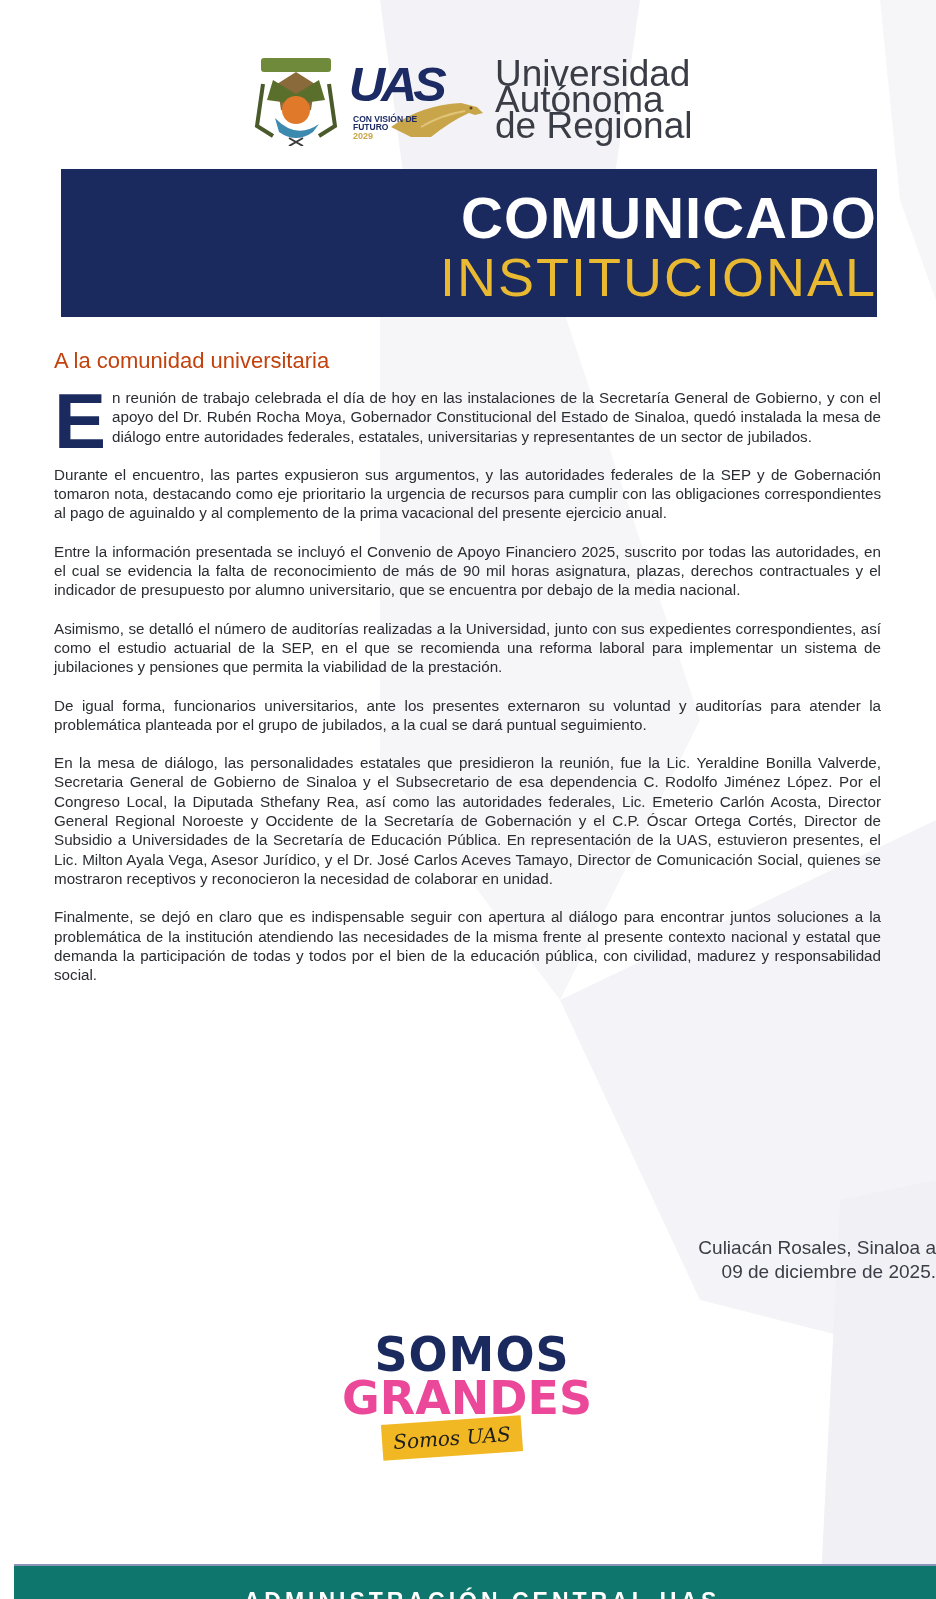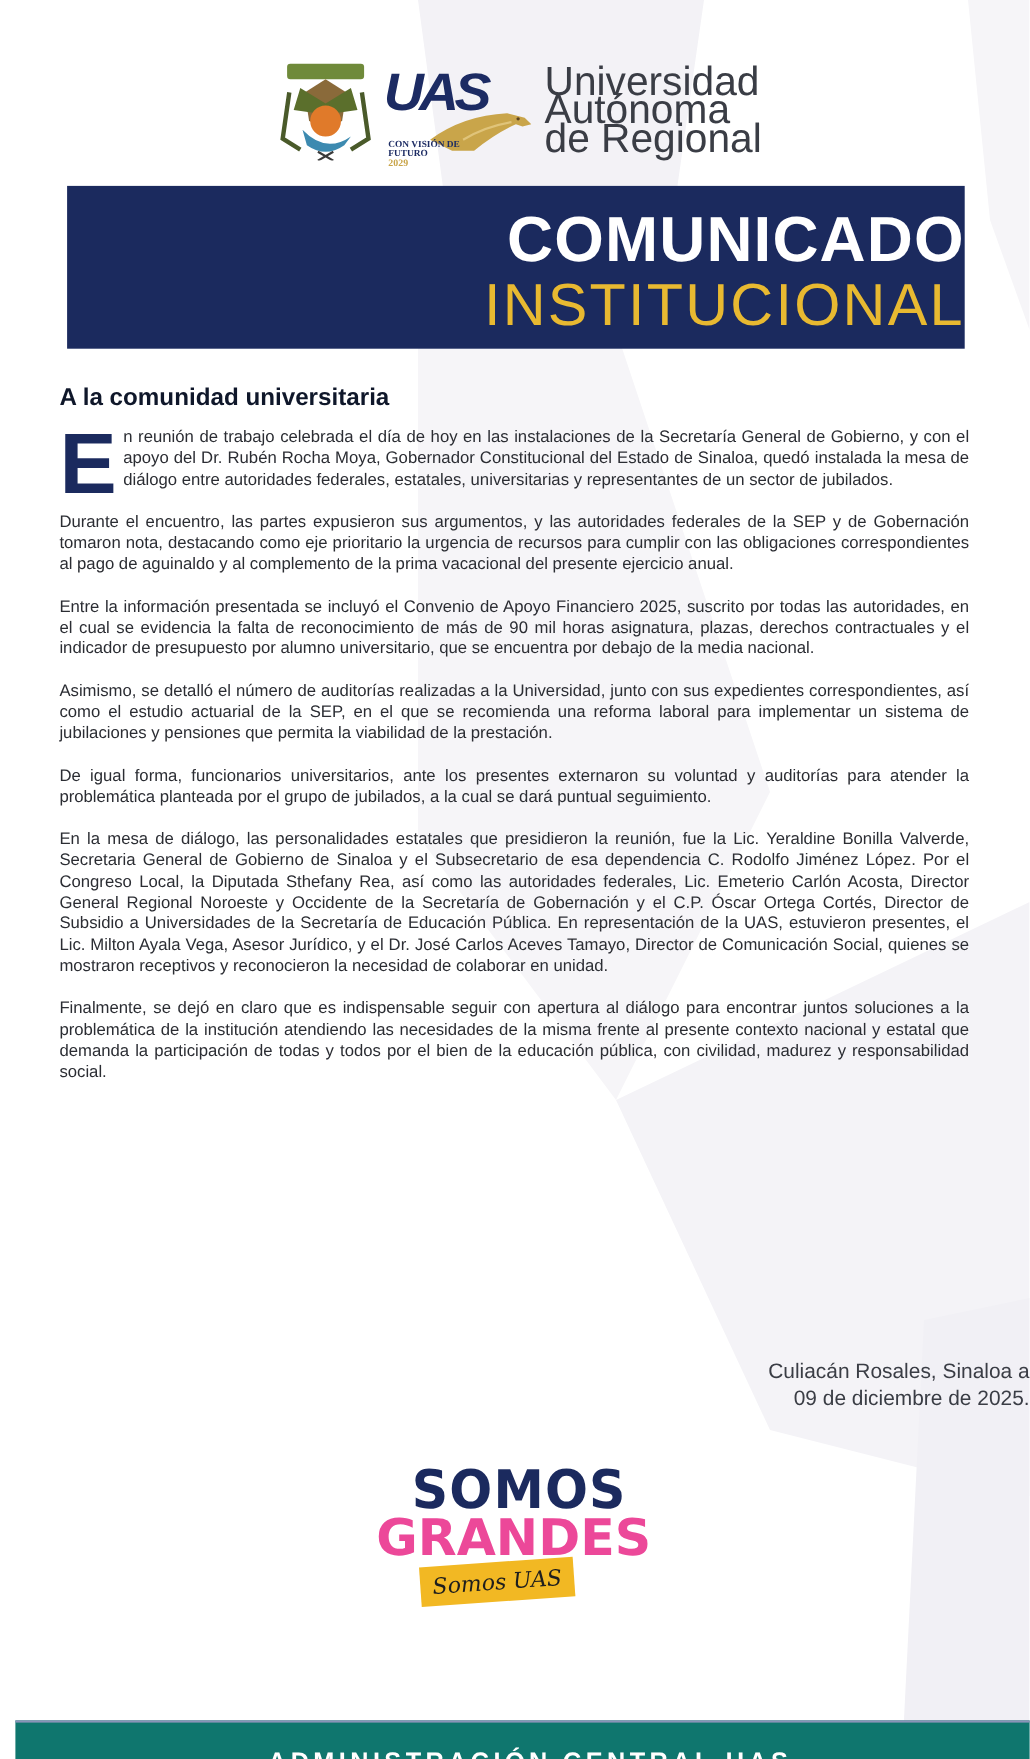--- a/index.html
+++ b/index.html
@@ -8,32 +8,32 @@
 
     .watermark { position: absolute; left: 0; top: 0; width: 936px; height: 1599px; z-index: 0; pointer-events: none; }
 
     .page { position: relative; z-index: 1; width: 936px; height: 1188px; }
 
     
     .logo-row { position: absolute; left: 253px; top: 52px; height: 95px; display: flex; align-items: center; }
     .crest { width: 86px; height: 92px; }
     .uas-logo { width: 130px; height: 90px; margin-left: 12px; position: relative; }
     .uas-word { position: absolute; left: 0; top: 6px; font-family: "Liberation Sans", sans-serif; font-weight: 900; font-size: 48px; letter-spacing: -4px; color: #1c2b63; line-height: 1; font-style: italic; transform: scaleX(1.05); }
-    .uas-tag { position: absolute; left: 2px; top: 72px; font-size: 8.5px; font-weight: 700; color: #1c2b63; line-height: 1.05; font-family: Liberation Serif, serif; }
+    .uas-tag { position: absolute; left: 2px; top: 60px; font-size: 8.5px; font-weight: 700; color: #1c2b63; line-height: 1.05; }
     .uas-tag .yr { color: #c9a54a; font-size: 9px; }
     .eagle { position: absolute; left: 40px; top: 42px; width: 92px; height: 42px; }
     .uni-name { margin-left: 14px; font-size: 37px; line-height: 26px; color: #3a3d45; font-weight: 400; }
 
     
     .banner { position: absolute; left: 61px; top: 169px; width: 816px; height: 148px; background: #1b2a5e; text-align: right; }
     .banner-title-1 { position: absolute; left: 0; right: 0; top: 18px; font-size: 58px; font-weight: 700; color: #ffffff; letter-spacing: 1px; line-height: 62px; }
     .banner-title-2 { position: absolute; left: 0; right: 0; top: 78px; font-size: 54px; font-weight: 400; color: #e8b931; letter-spacing: 2px; line-height: 60px; }
 
     
-    .salutation { position: absolute; left: 54px; top: 348px; font-size: 22px; color: #0f172a; font-weight: bold; }
+    .salutation { position: absolute; left: 54px; top: 348px; font-size: 22px; color: #c2410c; }
     .content { position: absolute; left: 54px; top: 388px; width: 827px; font-size: 15.2px; line-height: 19.3px; color: #2b2d33; text-align: justify; }
     .content p { margin-bottom: 19px; }
     .dropcap { float: left; font-size: 78px; line-height: 62px; font-weight: 700; color: #1b2a5e; margin: 2px 6px 0 0; height: 62px; }
 
     .place-date { position: absolute; left: 0; right: 0; top: 1236px; text-align: right; font-size: 19px; line-height: 24px; color: #3a3d45; }
 
     
     .slogan { position: absolute; left: 352px; top: 1332px; width: 240px; height: 140px; text-align: center; }
     .slogan-1 { font-size: 46px; font-weight: 900; color: #1b2a5e; letter-spacing: 1px; line-height: 44px; font-family: "DejaVu Sans", sans-serif; transform: scaleY(1.05); }
     .slogan-2 { font-size: 46px; font-weight: 900; color: #ec4899; letter-spacing: 0px; line-height: 44px; font-family: "DejaVu Sans", sans-serif; margin-left: -10px; }

